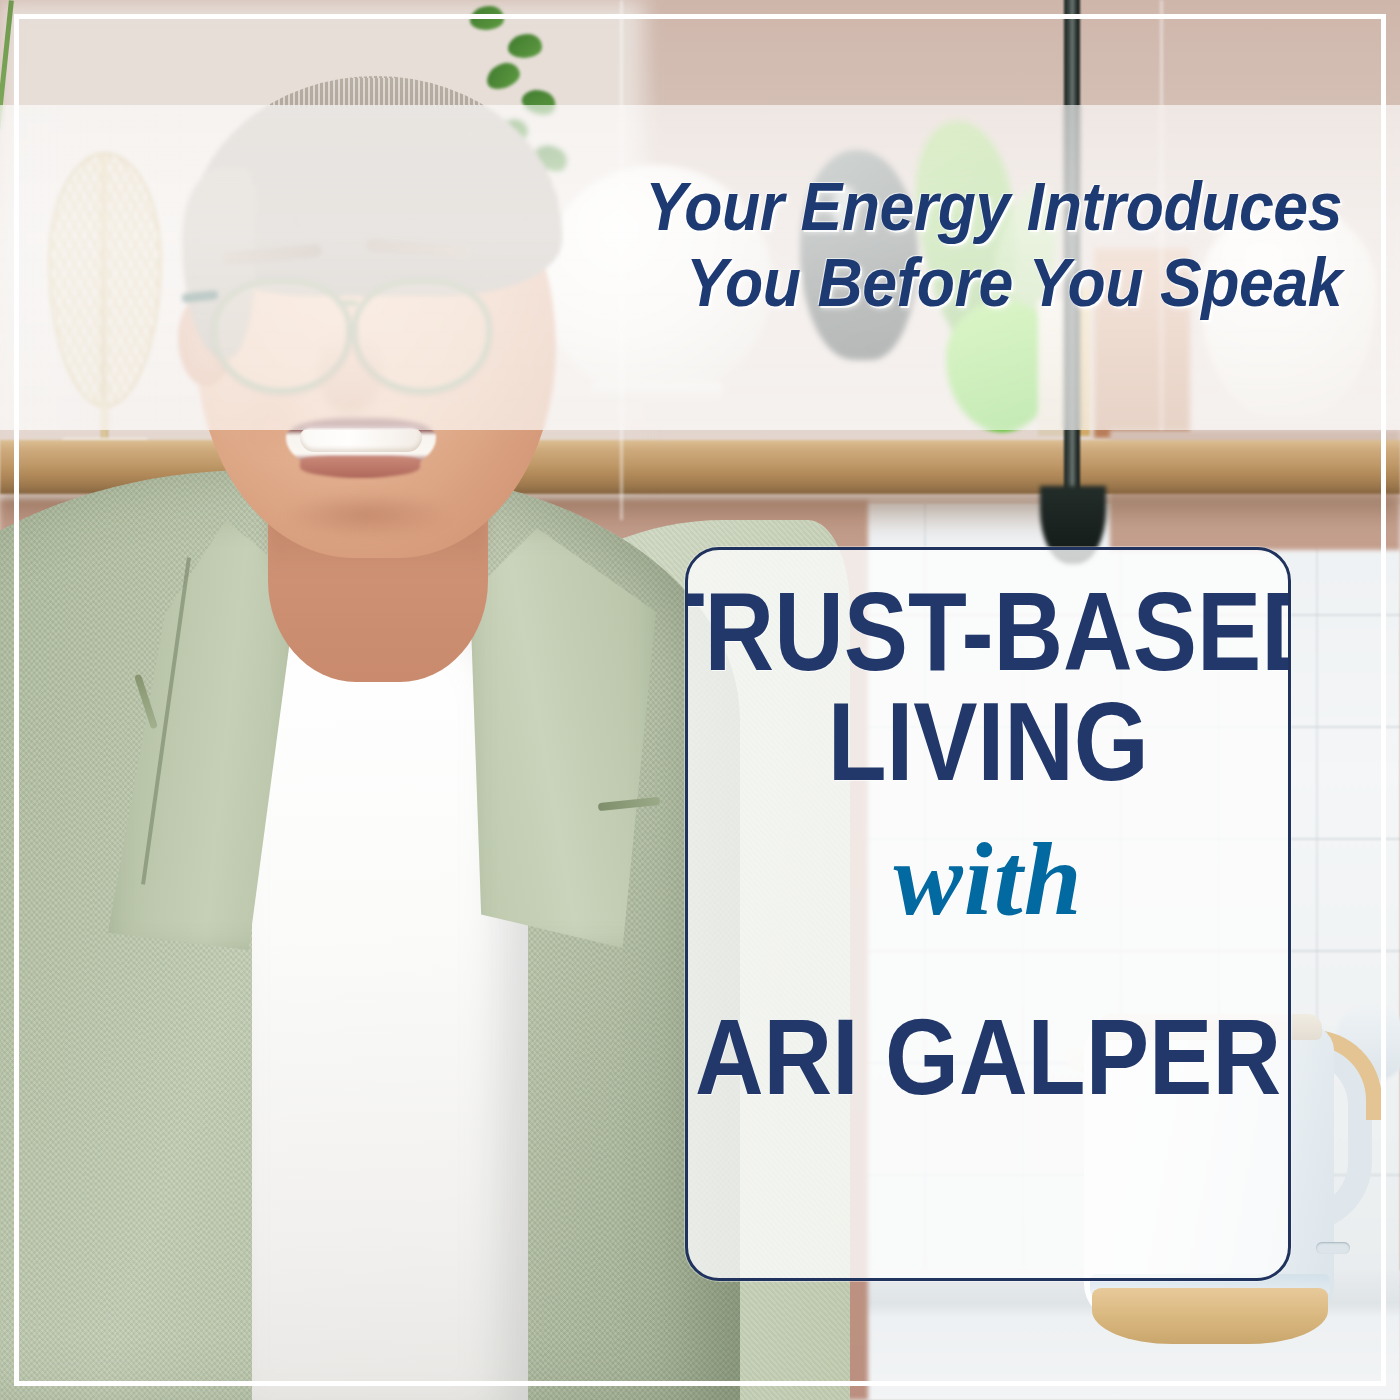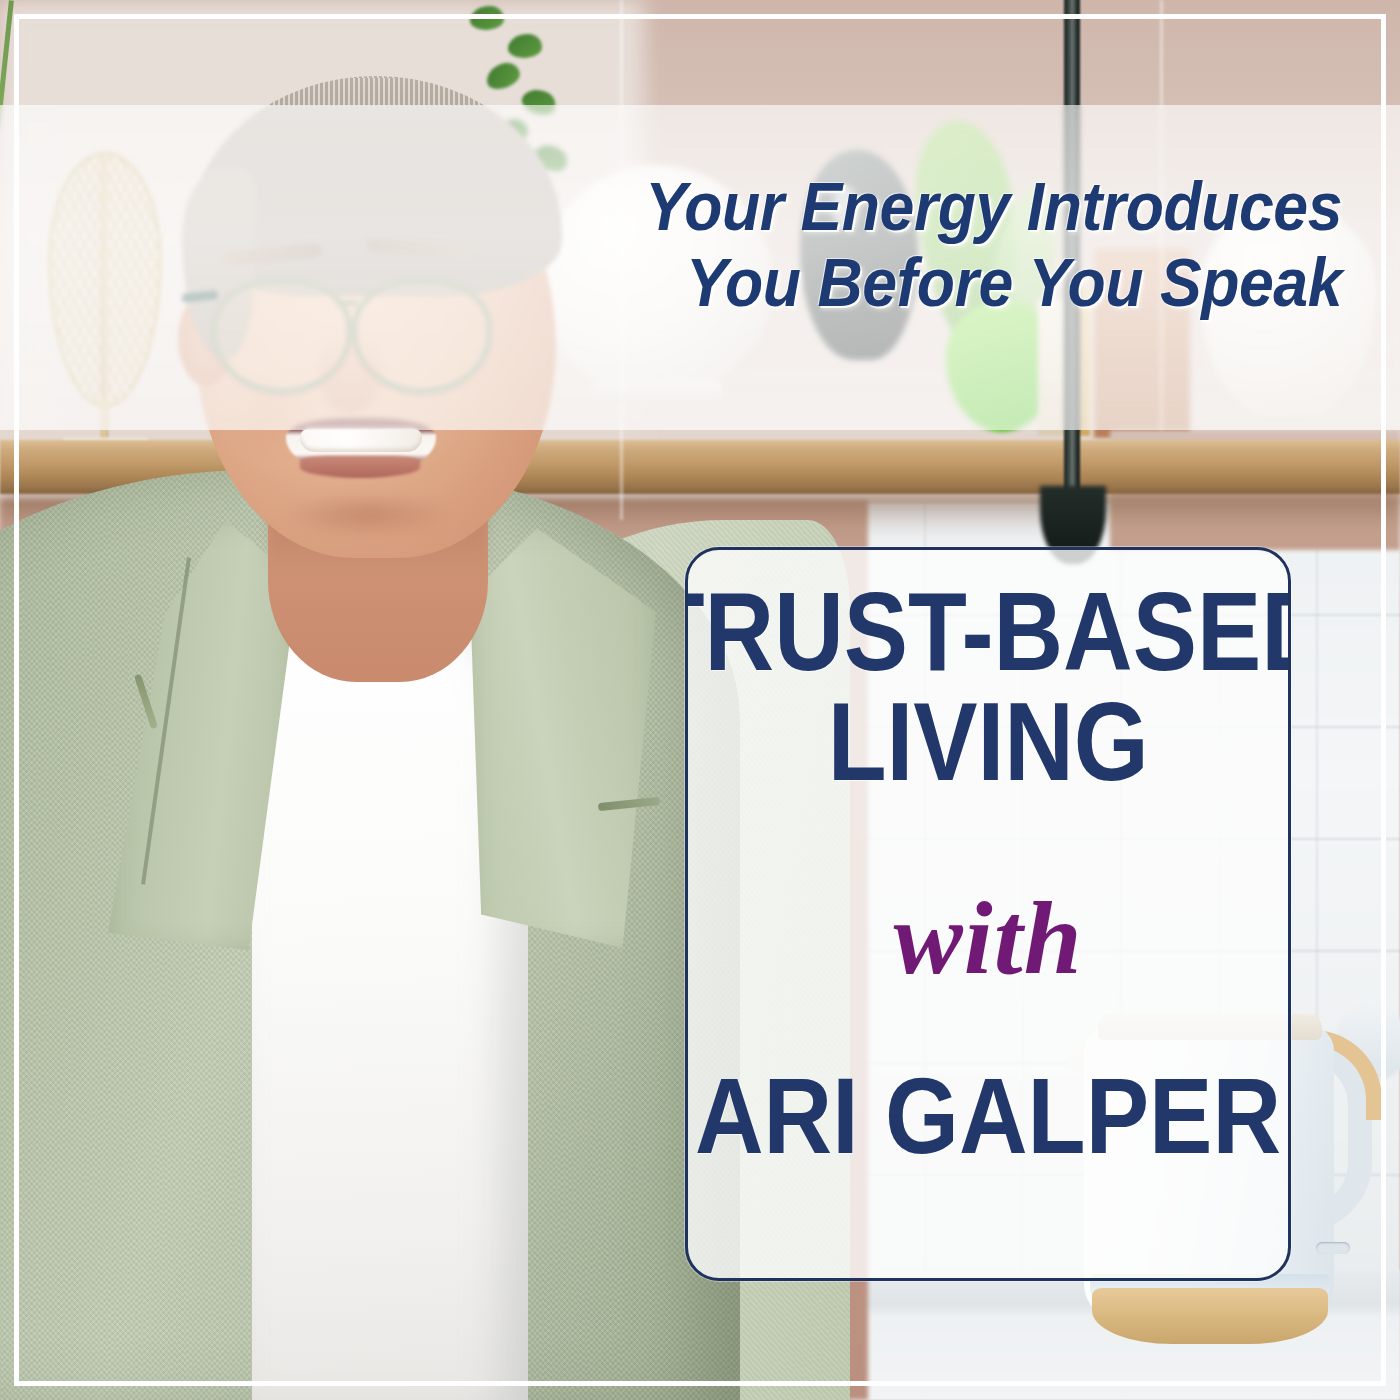--- a/index.html
+++ b/index.html
@@ -452,22 +452,22 @@
     margin: 0;
   }
   .show-title .st-l1 { display: block; white-space: nowrap; }
   .show-title .st-l2 { display: block; margin-top: 2px; }
   .with-word {
     font-family: "Liberation Serif", serif;
     font-style: italic;
     font-weight: 700;
     font-size: 104px;
     line-height: 1;
-    color: #701a75;
-    margin-top: 91px;
+    color: #0369a1;
+    margin-top: 32px;
     letter-spacing: 1px;
     text-shadow: 1px 1px 0 rgba(255,255,255,.7);
   }
   .host-name {
     font-family: "Liberation Sans Narrow", "Liberation Sans", sans-serif;
     font-weight: 700;
     font-size: 108px;
     line-height: 1;
     color: #22386a;
     margin-top: 72px;

